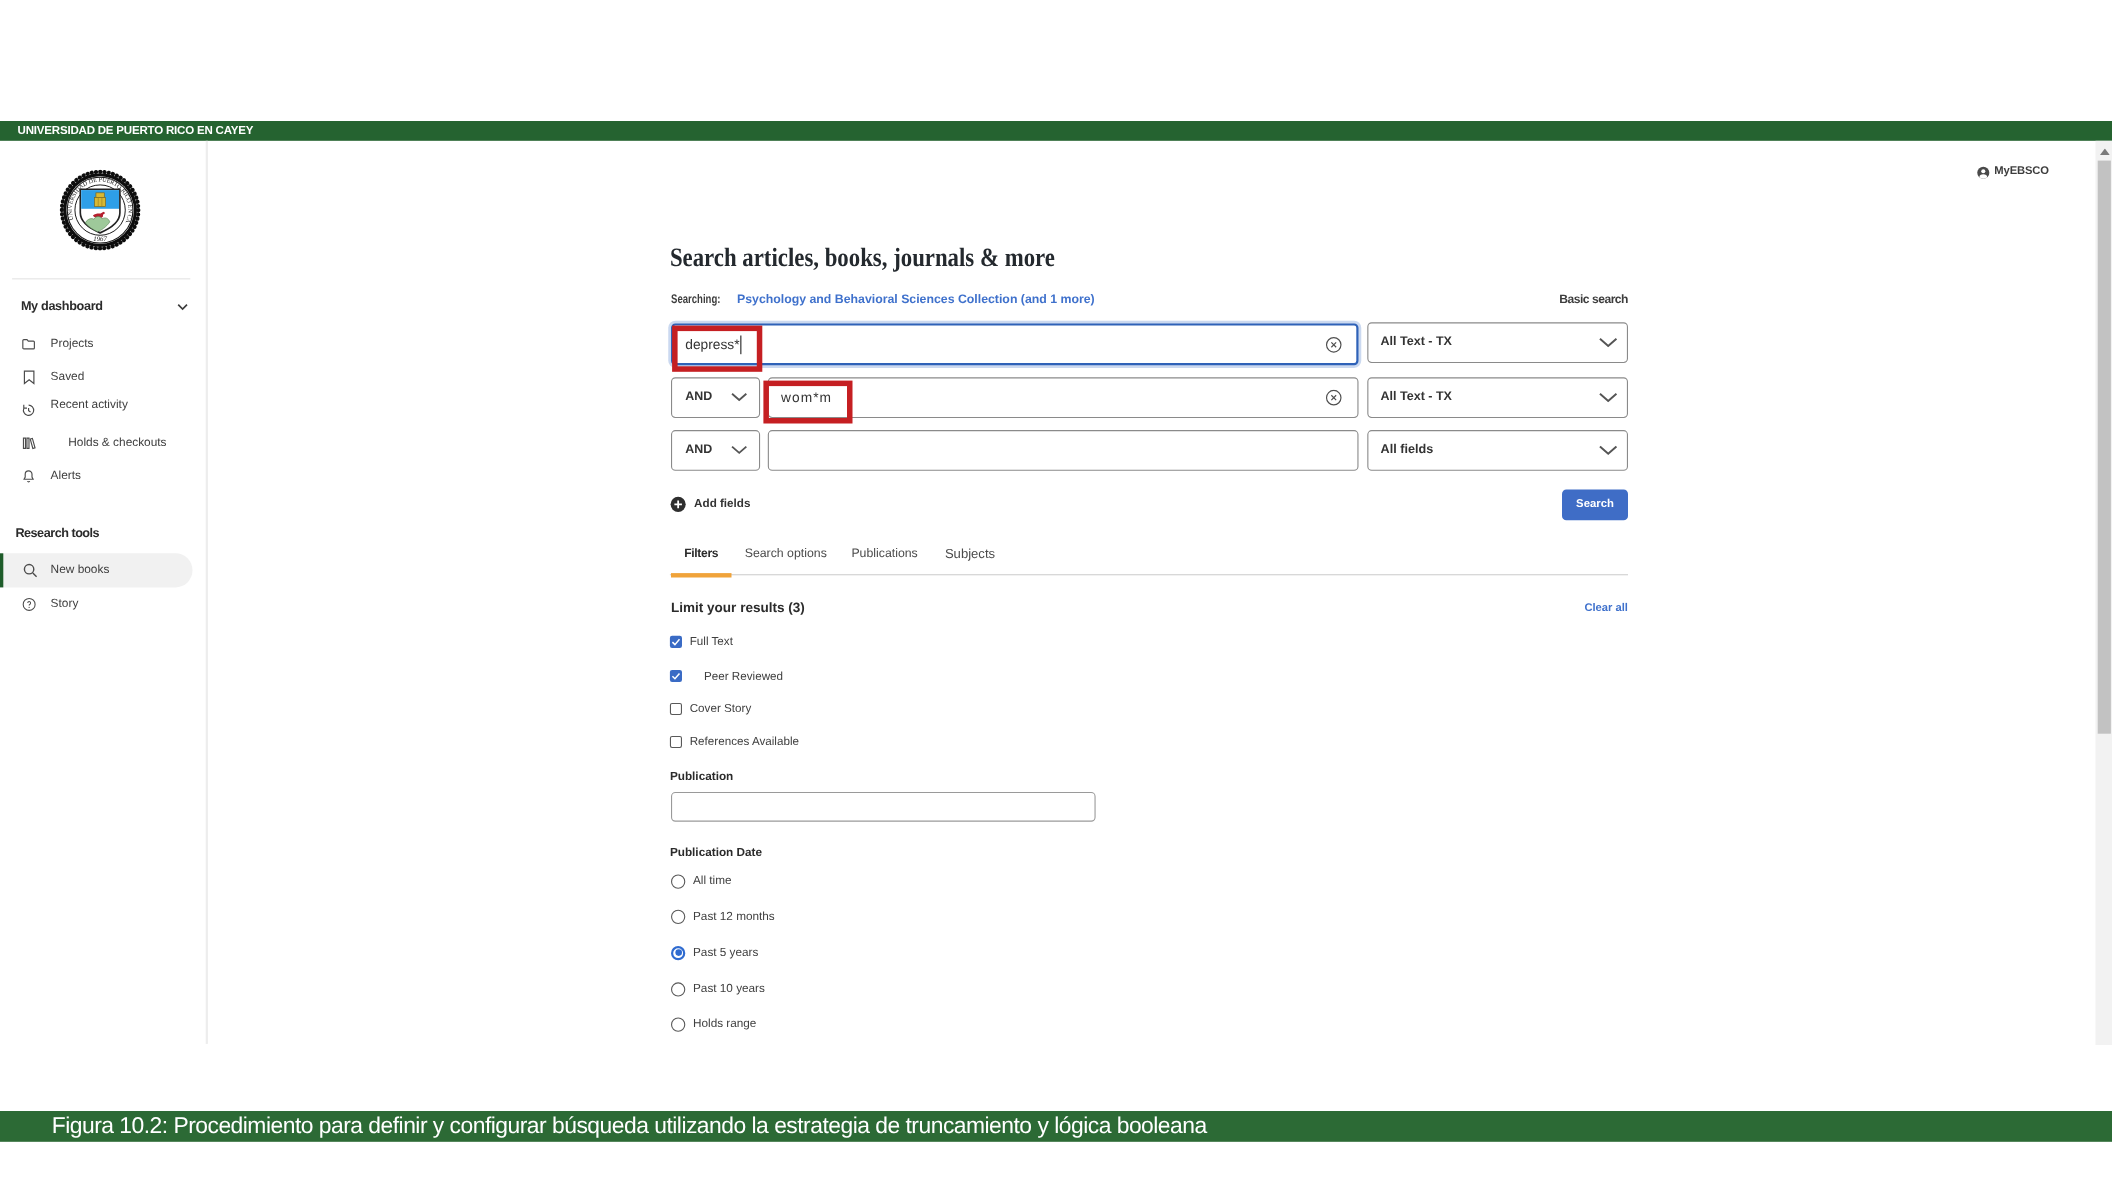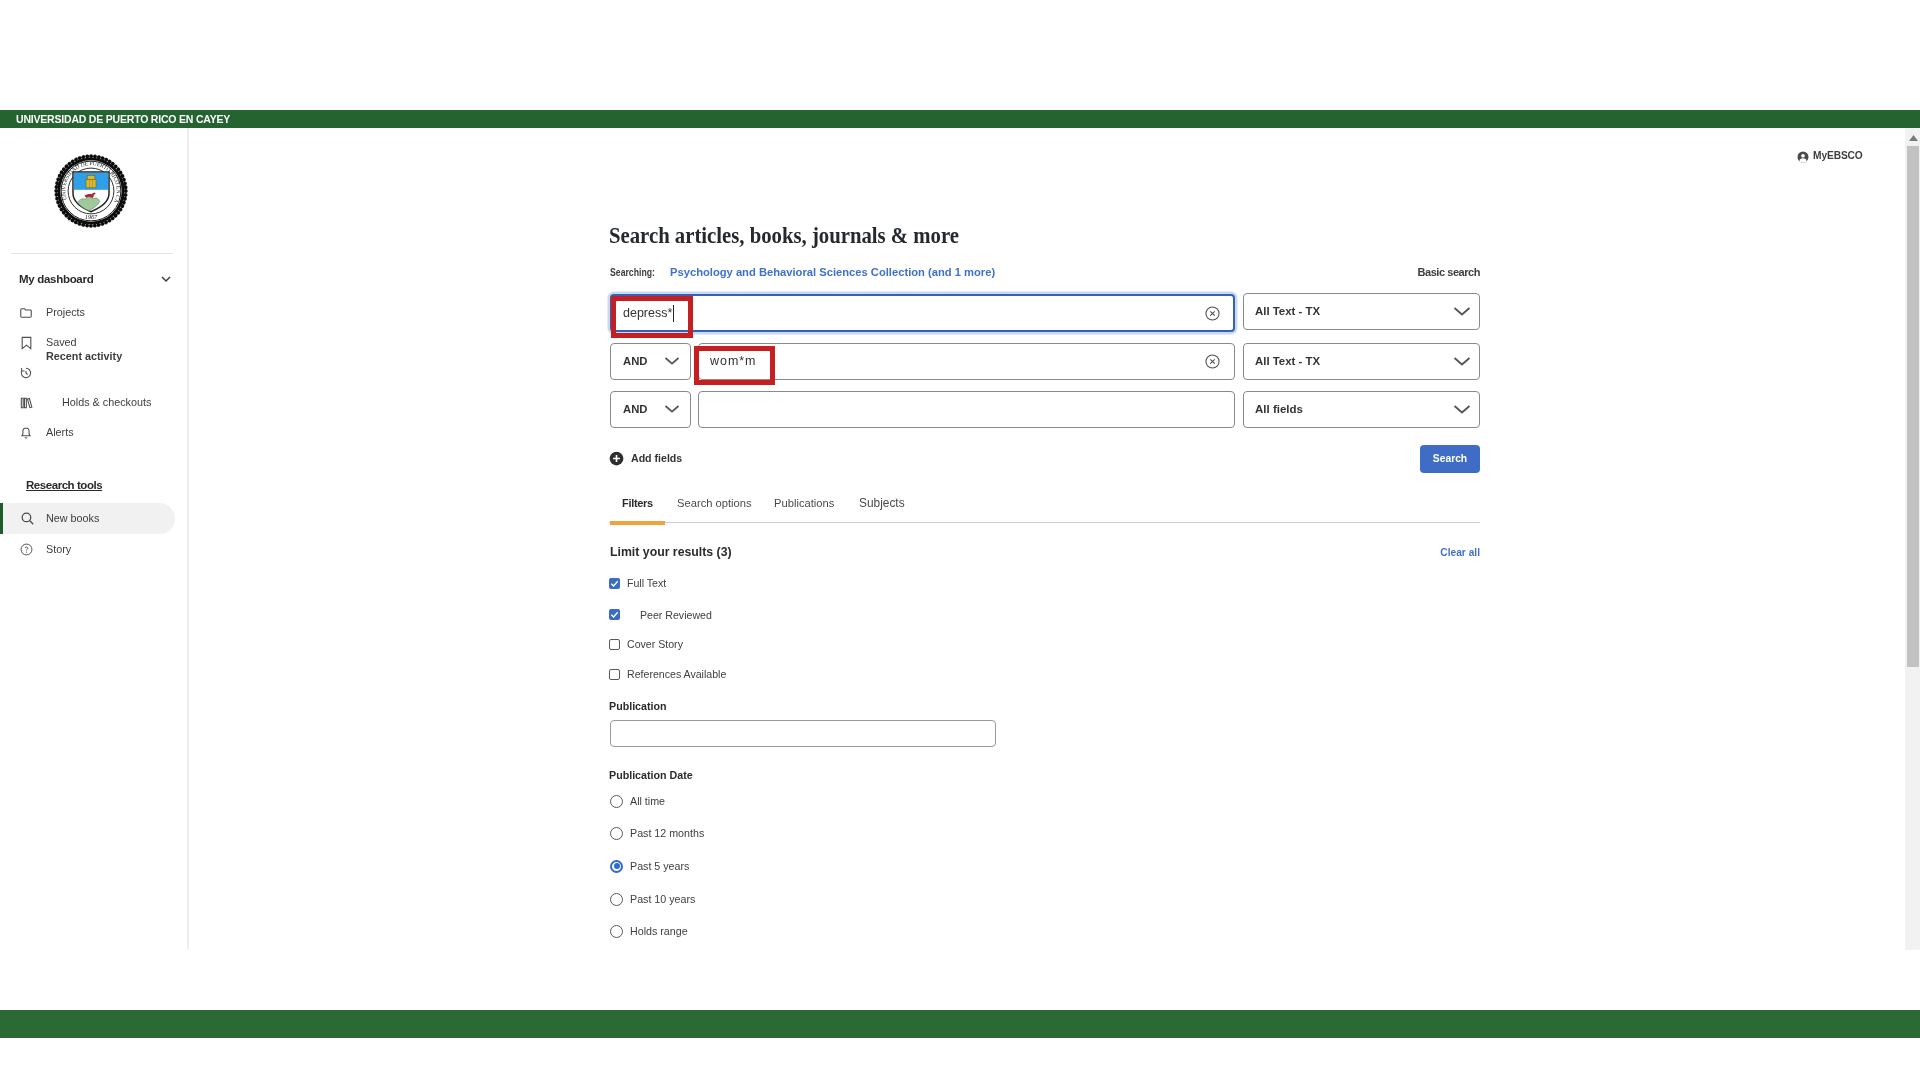--- a/index.html
+++ b/index.html
@@ -67,42 +67,42 @@
     </div>
   <div class="a" id="it2" style="left:46px;top:335px;height:15px;line-height:15px;font-size:10.8px;color:#3d3d3d;">Saved</div>
 
   <div class="a" style="left:19px;top:365.5px;">
       <svg width="14" height="14" viewBox="0 0 24 24">
         <path d="M12 4 a8 8 0 1 1 -7.5 5" fill="none" stroke="#4c4c4c" stroke-width="1.8"></path>
         <path d="M4.5 3.5 v5 h5" fill="none" stroke="#4c4c4c" stroke-width="1.8"></path>
         <path d="M12 8.5 v4 l3 2" fill="none" stroke="#4c4c4c" stroke-width="1.8"></path>
       </svg>
     </div>
-  <div class="a" id="it3" style="left:46px;top:349px;height:15px;line-height:15px;font-size:10.8px;color:#3d3d3d;font-weight:bold;">Recent activity</div>
+  <div class="a" id="it3" style="left:46px;top:361px;height:15px;line-height:15px;font-size:10.8px;color:#3d3d3d;">Recent activity</div>
 
   <div class="a" style="left:19px;top:395.5px;">
       <svg width="14" height="14" viewBox="0 0 24 24">
         <g fill="none" stroke="#4c4c4c" stroke-width="1.8">
           <path d="M4 4 h3.2 v16 H4 z"></path>
           <path d="M9.4 4 h3.2 v16 H9.4 z"></path>
           <path d="M14.5 5.2 l3.4-.9 L22 19.2 l-3.4.9 z"></path>
         </g>
       </svg>
     </div>
   <div class="a" id="it4" style="left:46px;top:395px;height:15px;line-height:15px;font-size:10.8px;color:#3d3d3d;margin-left:16px;">Holds &amp; checkouts</div>
 
   <div class="a" style="left:19px;top:425.5px;">
       <svg width="14" height="14" viewBox="0 0 24 24">
         <path d="M12 3.5 c-3.1 0-5.3 2.3-5.3 5.2 v4.6 L5 16.6 h14 l-1.7-3.3 V8.7 c0-2.9-2.2-5.2-5.3-5.2 z" fill="none" stroke="#4c4c4c" stroke-width="1.8"></path>
         <path d="M10.3 19.5 a1.8 1.8 0 0 0 3.4 0" fill="none" stroke="#4c4c4c" stroke-width="1.8"></path>
       </svg>
     </div>
   <div class="a" id="it5" style="left:46px;top:425px;height:15px;line-height:15px;font-size:10.8px;color:#3d3d3d;">Alerts</div>
 
-  <div class="a b" id="rtools" style="left:26px;top:478px;height:15px;line-height:15px;font-size:11.5px;letter-spacing:-0.45px;color:#2b2b2b;text-decoration:underline;">Research tools</div>
+  <div class="a b" id="rtools" style="left:14px;top:478px;height:15px;line-height:15px;font-size:11.5px;letter-spacing:-0.45px;color:#2b2b2b;">Research tools</div>
 
   <div class="a" style="left:0;top:503px;width:175px;height:31px;background:#f1f1f1;border-radius:0 16px 16px 0;"></div>
   <div class="a" style="left:0;top:503px;width:3px;height:31px;background:#1e5c2a;"></div>
   <div class="a" style="left:19.5px;top:511px;">
       <svg width="15.5" height="15.5" viewBox="0 0 24 24">
         <circle cx="10" cy="10" r="6.6" fill="none" stroke="#4c4c4c" stroke-width="2"></circle>
         <path d="M15.2 15.2 L20.5 20.5" stroke="#4c4c4c" stroke-width="2"></path>
       </svg>
     </div>
   <div class="a" id="newsearch" style="left:46px;top:511px;height:15px;line-height:15px;font-size:10.8px;color:#3d3d3d;">New books</div>
@@ -262,14 +262,15 @@
 
   <div class="a" style="left:1905px;top:128px;width:15px;height:822px;background:#f2f2f2;"></div>
   <div class="a" style="left:1908.5px;top:135px;">
       <svg width="9" height="6" viewBox="0 0 9 6">
         <path d="M4.5 0 L9 6 L0 6 Z" fill="#7a7a7a"></path>
       </svg>
     </div>
   <div class="a" style="left:1906.5px;top:146px;width:12px;height:521px;background:#c2c2c2;"></div>
 
   <div class="a" style="left:0;top:1009.5px;width:1920px;height:28px;background:#2c6a35;"></div>
+  <div class="a" id="figura" style="left:47px;top:1009.5px;height:28px;line-height:28px;font-size:20.8px;letter-spacing:-0.47px;color:#fff;">Figura 10.2: Procedimiento para definir y configurar búsqueda utilizando la estrategia de truncamiento y lógica booleana</div>
 
 </div>
 
 </body></html>

